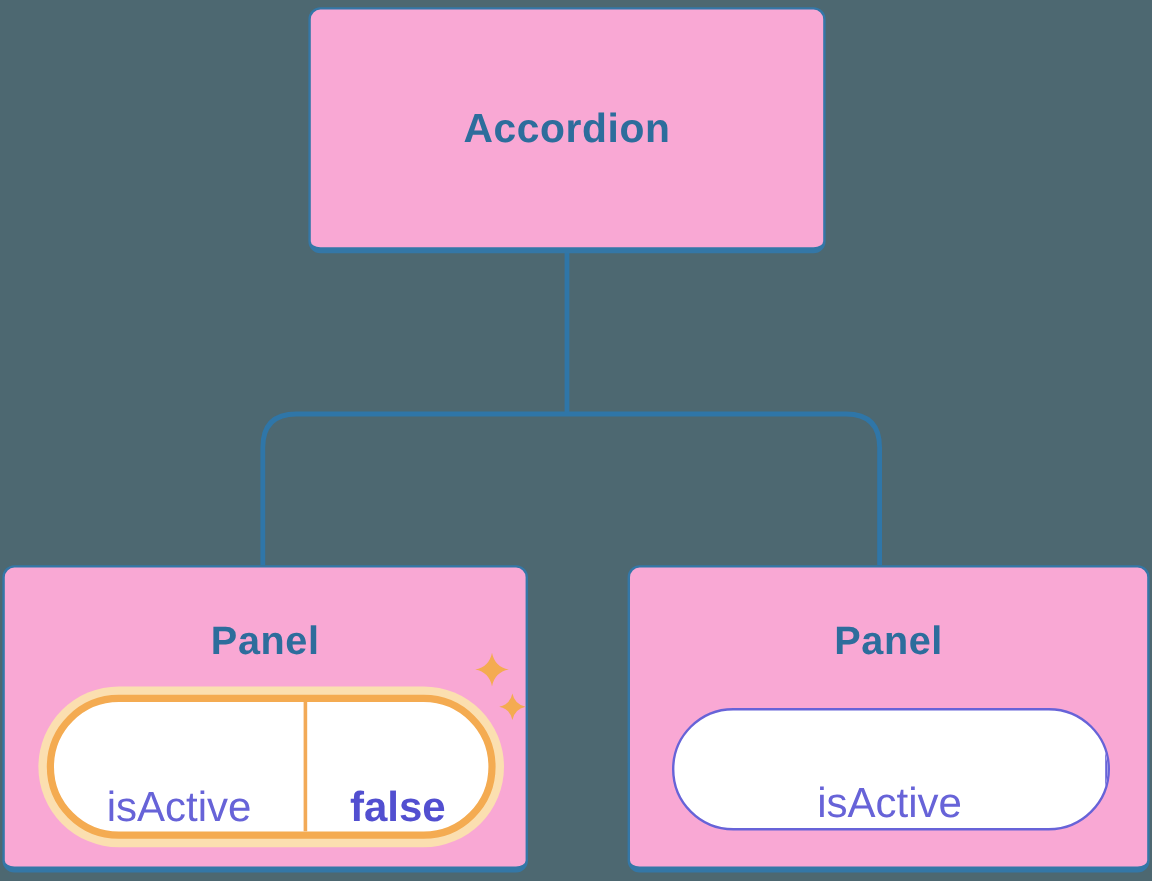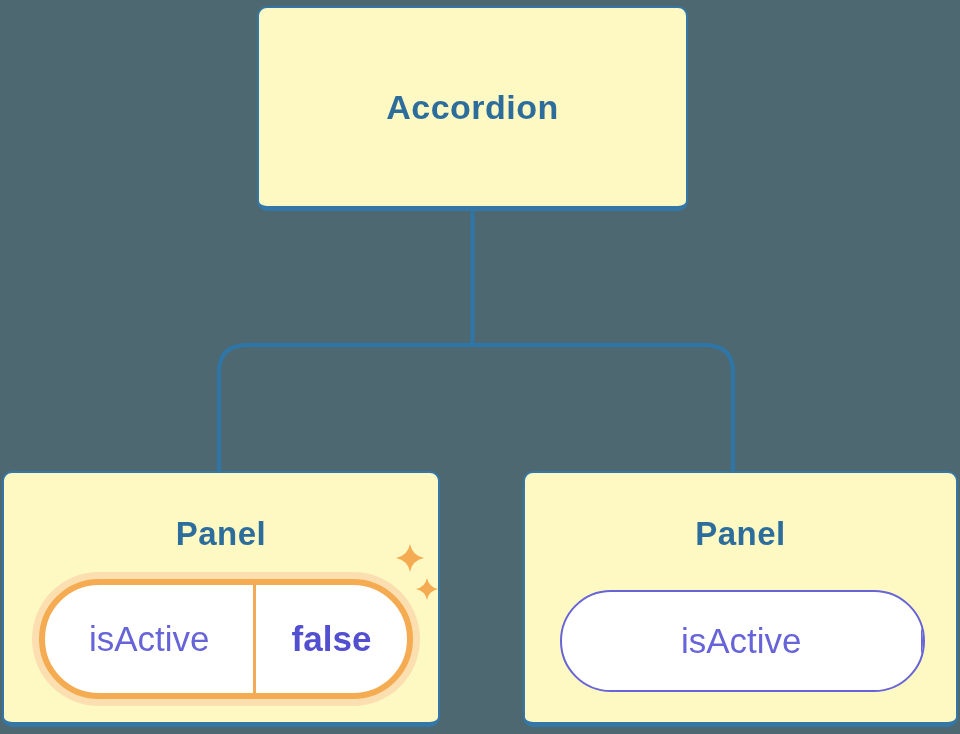--- a/index.html
+++ b/index.html
@@ -14,21 +14,21 @@
     width: 960px; height: 734px;
     background: #4d6871;
   }
   .connector-svg {
     position: absolute; left: 0; top: 0;
     width: 960px; height: 734px;
     pointer-events: none;
   }
   .card {
     position: absolute;
-    background: #fef9c3;
+    background: #f9a8d4;
     border: 2.5px solid #3477a7;
     border-bottom-width: 5px;
     border-radius: 10px;
     box-sizing: border-box;
   }
   .card-root {
     left: 257px; top: 6px; width: 431px; height: 205px;
     display: flex; align-items: center; justify-content: center;
   }
   .root-label {
@@ -72,21 +72,21 @@
     width: 365px; height: 102px;
     background: #ffffff;
     border: 2.5px solid #6763d8;
     border-radius: 52px;
     box-sizing: border-box;
     display: flex; align-items: stretch;
     overflow: hidden;
   }
   .pill-plain .divider { width: 2.5px; background: #6763d8; }
   .pill-cell {
-    display: flex; align-items: center; justify-content: center;
+    display: flex; align-items: flex-end; justify-content: center;
     font-size: 35px;
     color: #6763d8;
   }
   .cell-name  { flex: 1.38; }
   .cell-value { flex: 1; }
   .value-bold { font-weight: 700; color: #524fd0; }
   .sparkles {
     position: absolute; left: 387px; top: 71px;
     width: 52px; height: 64px;
     z-index: 3;

